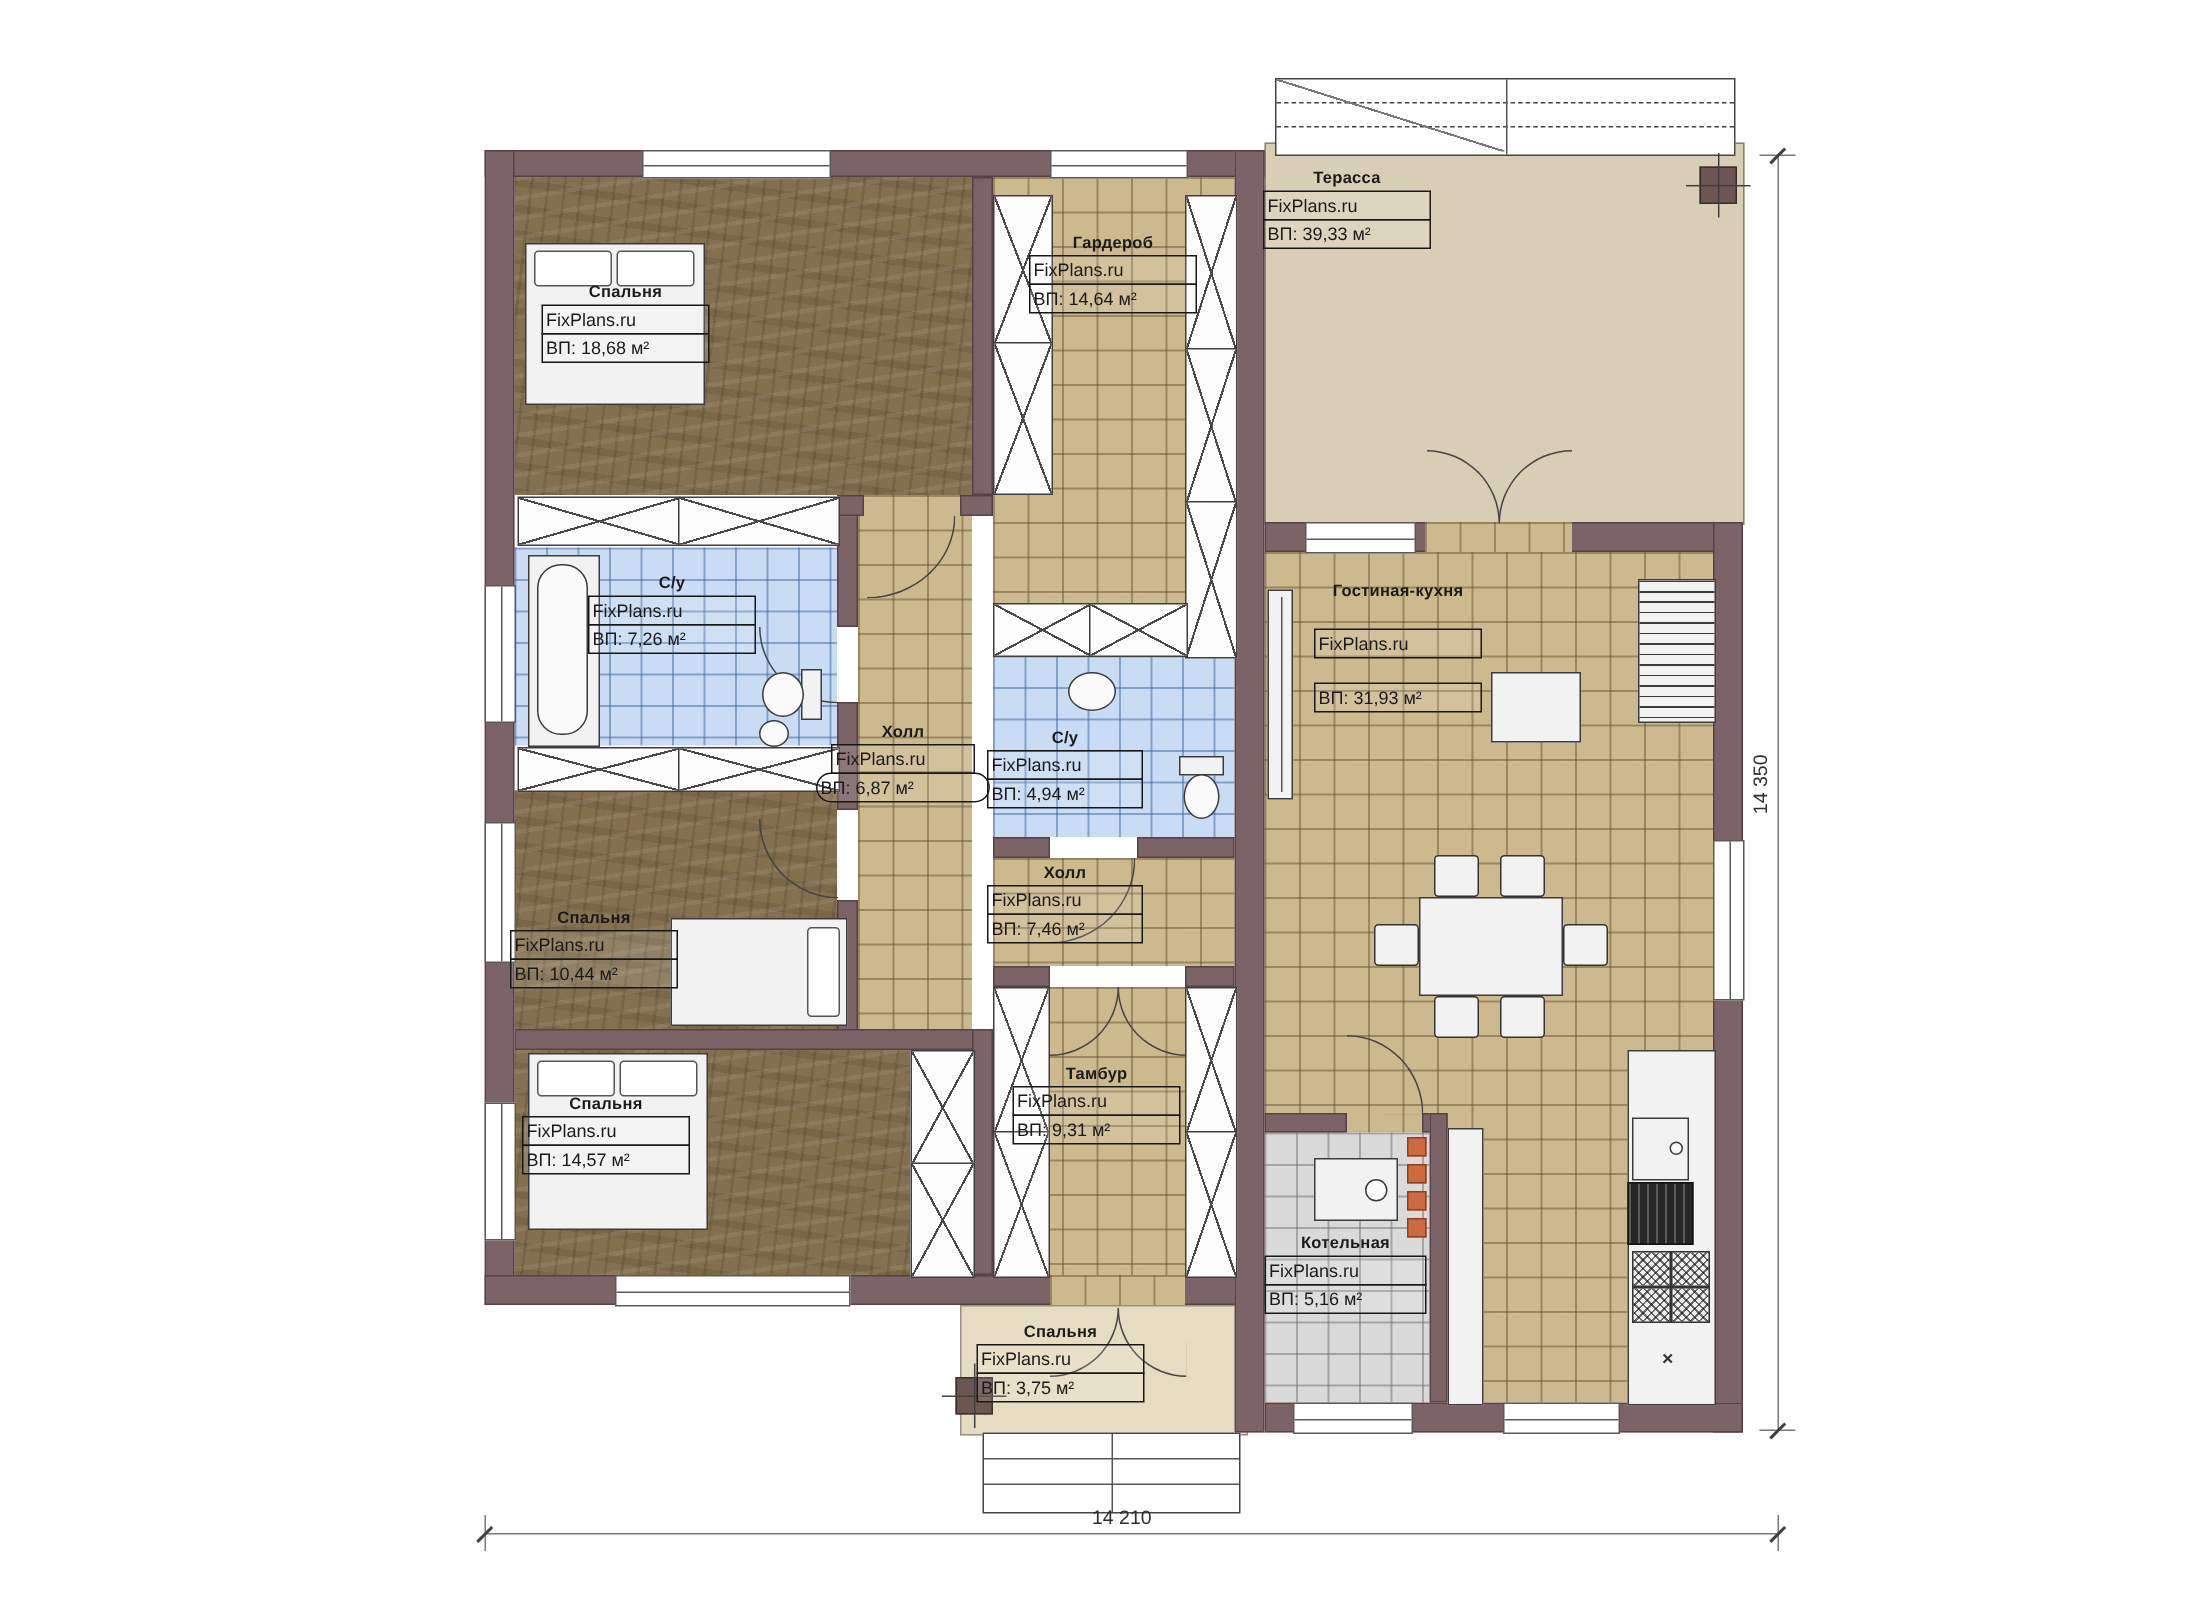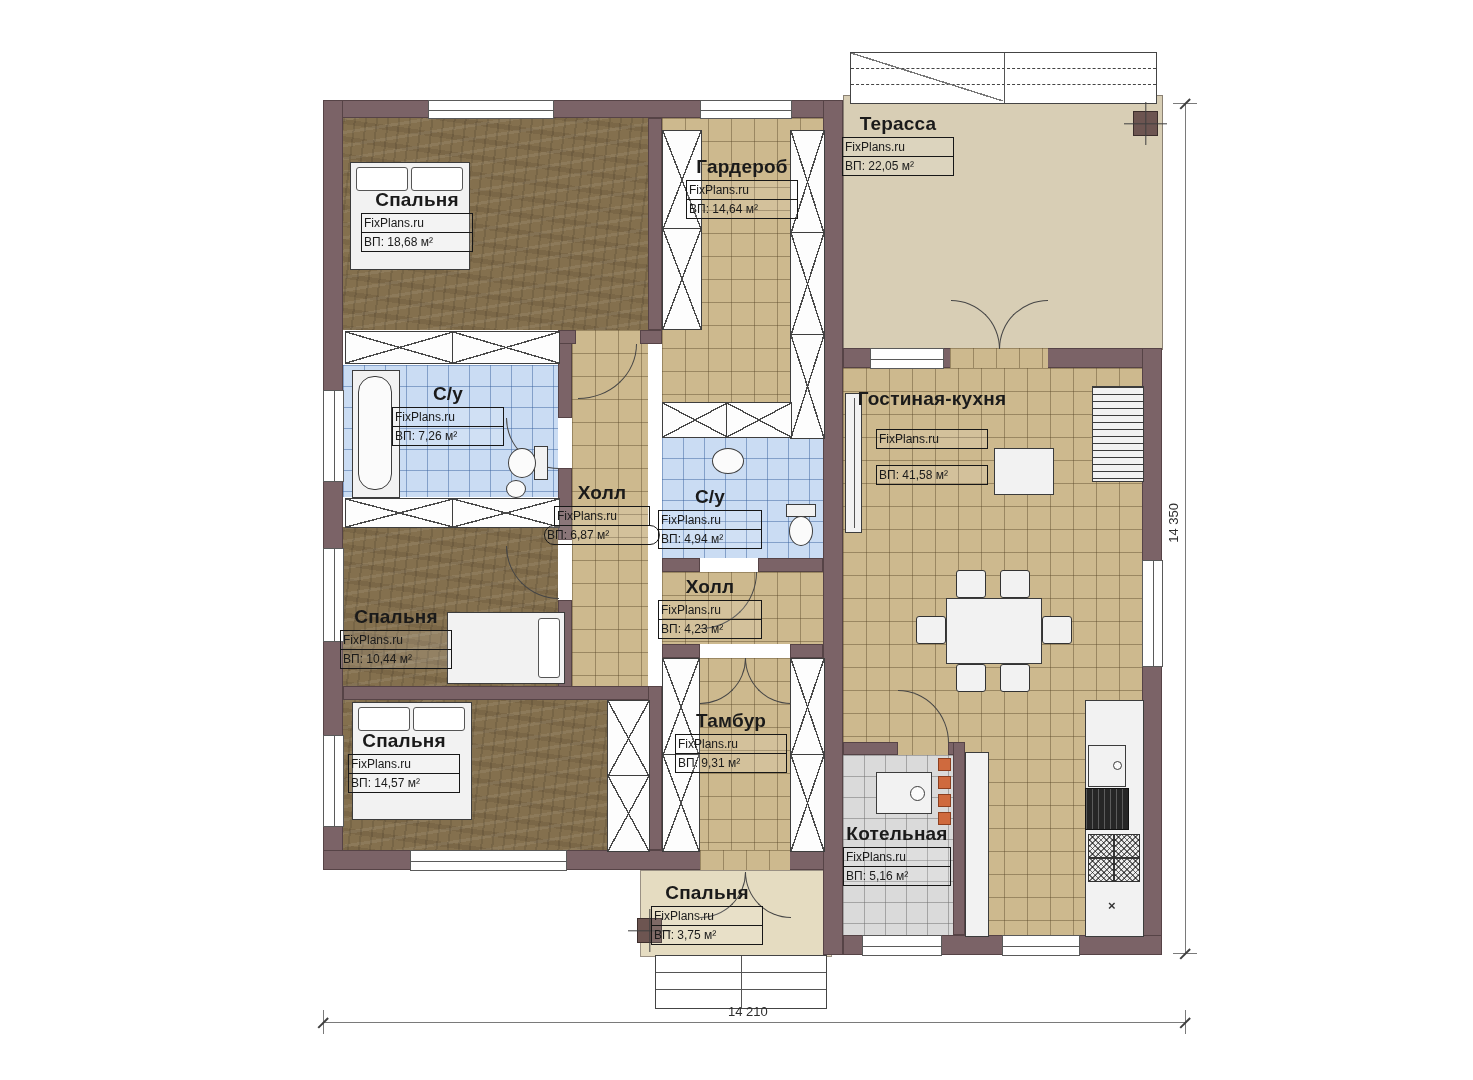--- a/index.html
+++ b/index.html
@@ -56,21 +56,21 @@
   .stairs{position:absolute;background:#fff;border:1.4px solid #444;}
   .sline{position:absolute;background:#555;}
   .sdash{position:absolute;border-top:1.3px dashed #444;}
   .diag{position:absolute;background:linear-gradient(to top right,transparent calc(50% - .7px),#777 calc(50% - .7px) calc(50% + .7px),transparent calc(50% + .7px));}
   
   .marker{position:absolute;width:23px;height:23px;background:#6d5551;border:1px solid #3c2e2c;}
   .marker::before{content:"";position:absolute;left:-10px;right:-10px;top:50%;height:1.4px;background:#3f3f3f;transform:translateY(-50%);}
   .marker::after{content:"";position:absolute;top:-10px;bottom:-10px;left:50%;width:1.4px;background:#3f3f3f;transform:translateX(-50%);}
   
   .rlabel{position:absolute;display:flex;flex-direction:column;align-items:center;z-index:30;}
-  .rname{font-size:19px;font-weight:bold;letter-spacing:.2px;margin-bottom:2px;white-space:nowrap;}
+  .rname{font-size:11px;font-weight:bold;letter-spacing:.2px;margin-bottom:2px;white-space:nowrap;}
   .rbox{width:112px;box-sizing:border-box;border:1.5px solid #171717;font-size:12px;text-align:left;
         padding:2px 2px;line-height:14px;background:rgba(255,255,255,.12);white-space:nowrap;}
   .rbox + .rbox{margin-top:-1.5px;}
   
   .dimline{position:absolute;background:#7a7a7a;}
   .tick{position:absolute;width:14px;height:1.5px;background:#3f3f3f;transform:rotate(-45deg);}
   .dimtext{position:absolute;font-size:13px;color:#2e2e2e;}
   .dimtext.vert{writing-mode:vertical-rl;transform:rotate(180deg);}
   .xglyph{position:absolute;font-size:13px;color:#333;font-weight:bold;}
 </style>
@@ -246,46 +246,46 @@
     <div class="rbox">ВП: 18,68 м²</div>
   </div>
   <div class="rlabel" style="left:682px;top:156px;width:120px;">
     <div class="rname">Гардероб</div>
     <div class="rbox">FixPlans.ru</div>
     <div class="rbox">ВП: 14,64 м²</div>
   </div>
   <div class="rlabel" style="left:838px;top:113px;width:120px;">
     <div class="rname">Терасса</div>
     <div class="rbox">FixPlans.ru</div>
-    <div class="rbox">ВП: 22,05 м²</div>
+    <div class="rbox">ВП: 39,33 м²</div>
   </div>
   <div class="rlabel" style="left:388px;top:383px;width:120px;">
     <div class="rname">С/у</div>
     <div class="rbox">FixPlans.ru</div>
     <div class="rbox">ВП: 7,26 м²</div>
   </div>
   <div class="rlabel" style="left:552px;top:482px;width:100px;">
     <div class="rname">Холл</div>
     <div class="rbox" style="width:96px;">FixPlans.ru</div>
     <div class="rbox" style="width:116px;border-radius:10px;">ВП: 6,87 м²</div>
   </div>
   <div class="rlabel" style="left:655px;top:486px;width:110px;">
     <div class="rname">С/у</div>
     <div class="rbox" style="width:104px;">FixPlans.ru</div>
     <div class="rbox" style="width:104px;">ВП: 4,94 м²</div>
   </div>
   <div class="rlabel" style="left:862px;top:388px;width:140px;gap:17px;">
     <div class="rname">Гостиная-кухня</div>
     <div class="rbox">FixPlans.ru</div>
-    <div class="rbox">ВП: 41,58 м²</div>
+    <div class="rbox">ВП: 31,93 м²</div>
   </div>
   <div class="rlabel" style="left:655px;top:576px;width:110px;">
     <div class="rname">Холл</div>
     <div class="rbox" style="width:104px;">FixPlans.ru</div>
-    <div class="rbox" style="width:104px;">ВП: 4,23 м²</div>
+    <div class="rbox" style="width:104px;">ВП: 7,46 м²</div>
   </div>
   <div class="rlabel" style="left:336px;top:606px;width:120px;">
     <div class="rname">Спальня</div>
     <div class="rbox">FixPlans.ru</div>
     <div class="rbox">ВП: 10,44 м²</div>
   </div>
   <div class="rlabel" style="left:344px;top:730px;width:120px;">
     <div class="rname">Спальня</div>
     <div class="rbox">FixPlans.ru</div>
     <div class="rbox">ВП: 14,57 м²</div>

